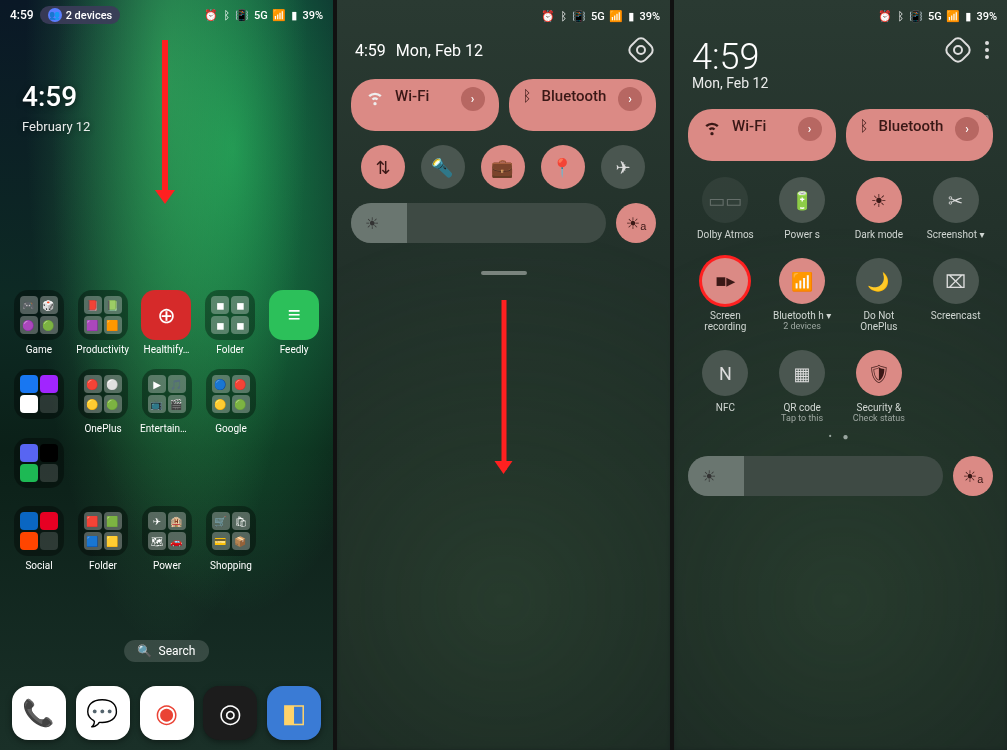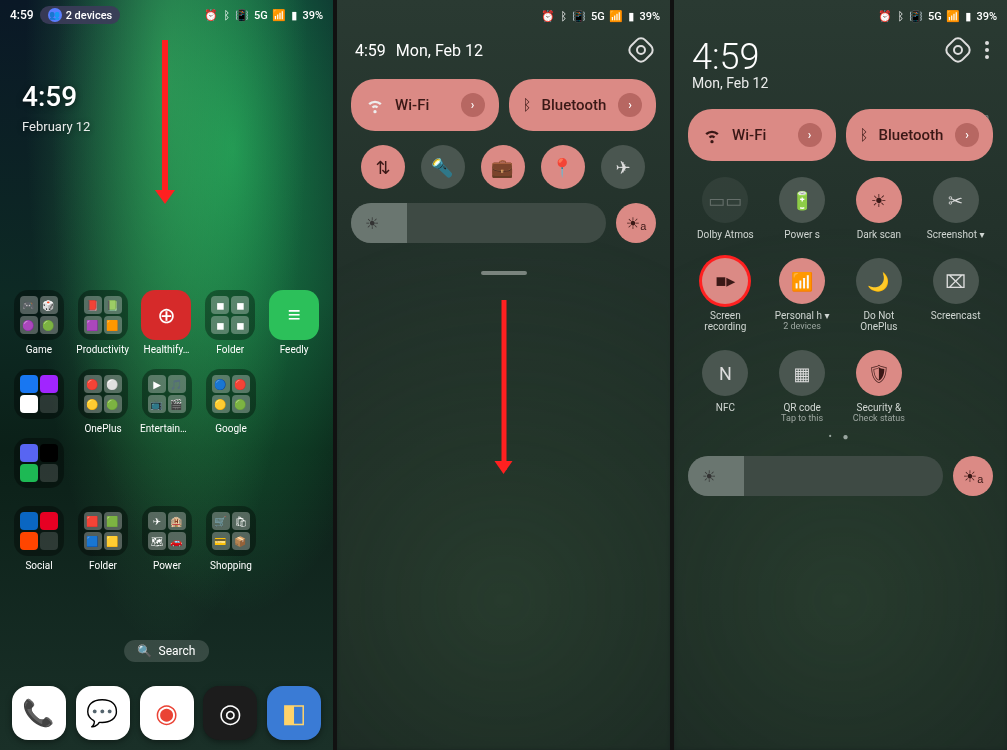--- a/index.html
+++ b/index.html
@@ -106,21 +106,21 @@
     width:22px;height:22px;border:2px solid #ddd;border-radius:7px;transform:rotate(45deg);
     display:flex;align-items:center;justify-content:center;
   }
   .gearbtn::after{content:"";width:6px;height:6px;border:2px solid #ddd;border-radius:50%;transform:rotate(-45deg);}
   .morebtn { display:flex; flex-direction:column; gap:3px;}
   .morebtn span{width:4px;height:4px;border-radius:50%;background:#ddd;}
   .usage-hint { position:absolute; right:18px; top:112px; font-size:10px; opacity:.4; display:flex; gap:20px; z-index:2;}
   .pill-row { display:flex; gap:10px; padding:0 14px; margin-top:8px; position:relative; z-index:2;}
   .big-pill {
     flex:1; background:#db8a85; border-radius:24px; height:52px;
-    display:flex; align-items:center; padding:8px 14px; gap:10px; font-size:15px;
+    display:flex; padding:8px 14px; gap:10px; font-size:15px;
     color:#3a1816; font-weight:500; position:relative;
   }
   .big-pill .chev {
     width:24px;height:24px;border-radius:50%;background:rgba(140,60,55,.45);
     margin-left:auto;display:flex;align-items:center;justify-content:center;font-size:12px;color:#fff;
   }
   .circle-row { display:flex; gap:16px; padding:14px 24px 0; position:relative; z-index:2;}
   .ctoggle {
     width:44px;height:44px;border-radius:50%;display:flex;align-items:center;justify-content:center;
     font-size:18px;
@@ -473,33 +473,33 @@
       <div class="qs-item">
         <div class="circ off" style="opacity: 0.35;">▭▭</div>
         <div>Dolby Atmos</div>
       </div>
       <div class="qs-item">
         <div class="circ off">🔋</div>
         <div>Power s</div>
       </div>
       <div class="qs-item">
         <div class="circ on">☀</div>
-        <div>Dark scan</div>
+        <div>Dark mode</div>
       </div>
       <div class="qs-item">
         <div class="circ off">✂</div>
         <div>Screenshot ▾</div>
       </div>
       <div class="qs-item highlight">
         <div class="circ on">■▸</div>
         <div>Screen recording</div>
       </div>
       <div class="qs-item">
         <div class="circ on">📶</div>
-        <div>Personal h ▾</div>
+        <div>Bluetooth h ▾</div>
         <div class="sub">2 devices</div>
       </div>
       <div class="qs-item">
         <div class="circ off">🌙</div>
         <div>Do Not OnePlus</div>
       </div>
       <div class="qs-item">
         <div class="circ off">⌧</div>
         <div>Screencast</div>
       </div>

